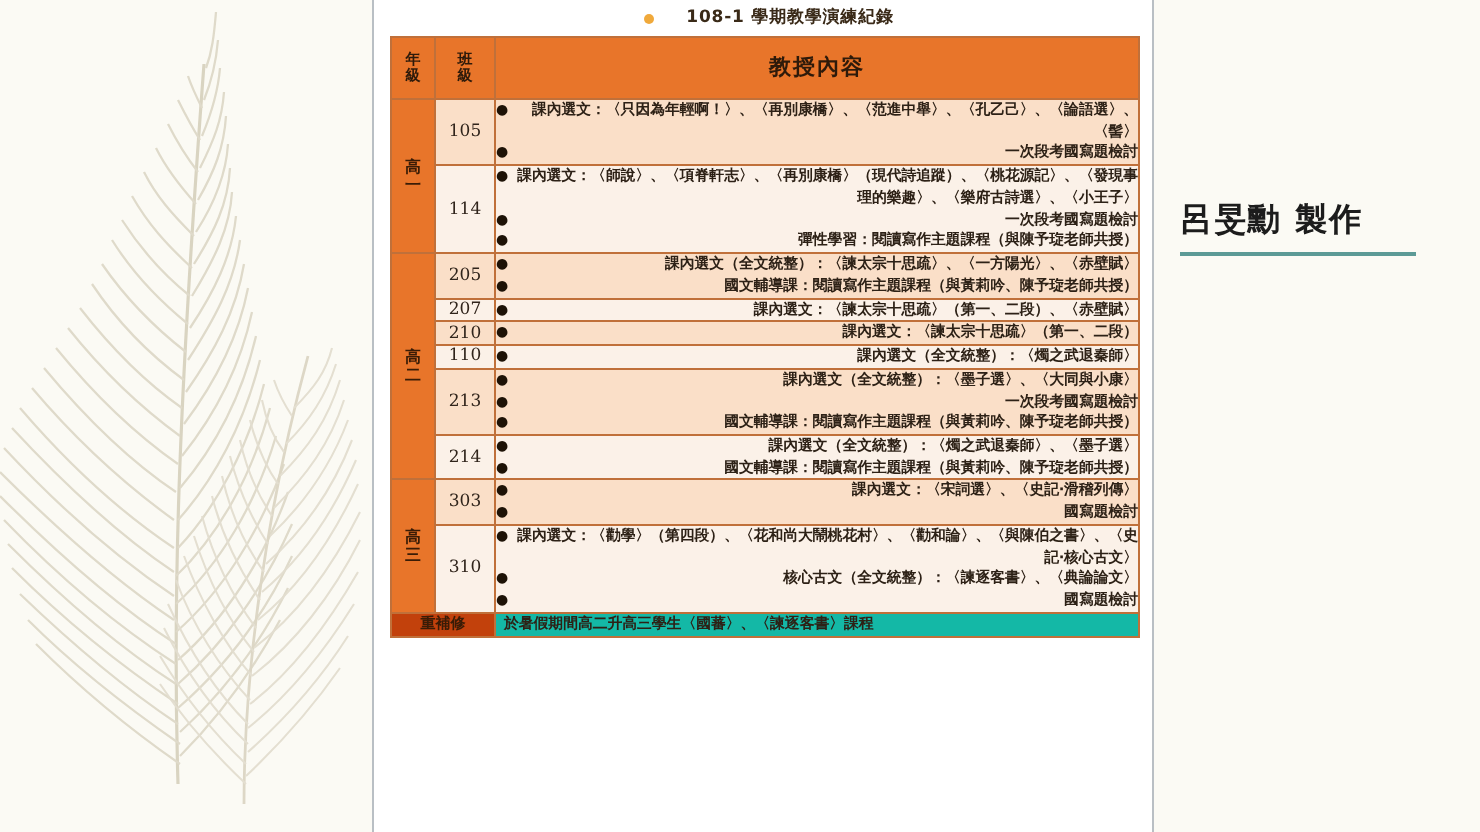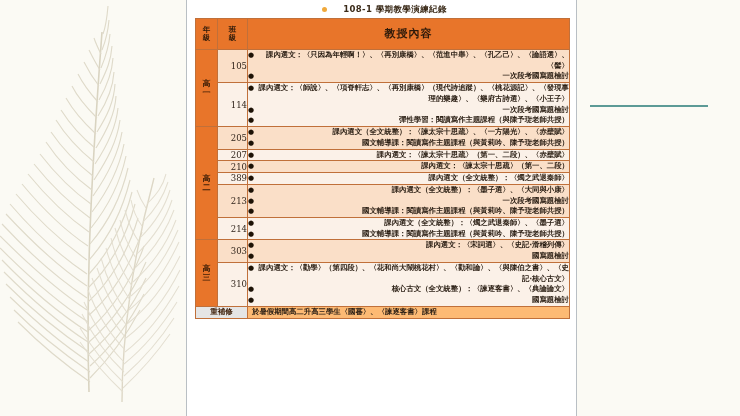--- a/index.html
+++ b/index.html
@@ -70,21 +70,21 @@
     background:#e8752a;
     color:#3a1c06;
     font-weight:bold;
     font-size:8px;
     text-align:center;
     line-height:1.15;
     letter-spacing:0;
   }
   td.grade-cell span{display:block;}
   td.class-cell{
-    text-align:right;
+    text-align:center;
     font-size:8.5px;
     color:#30241b;
     font-family:"DejaVu Serif","Liberation Serif",serif;
   }
   td.content-cell{
     padding:2px 3px 2px 4px;
     font-size:7.4px;
     color:#2d2116;
     line-height:1.45;
     font-weight:bold;
@@ -98,23 +98,23 @@
   .bullet-line .dot{
     flex:0 0 auto;
     width:9px;
     font-size:7px;
     line-height:1.45;
     color:#1d1206;
     text-align:left;
   }
   .bullet-line .txt{flex:1 1 auto;text-align:right;}
   tr.footer-row td.grade-cell{
-    background:#e5e5e5;font-size:7.5px;letter-spacing:0;
-  }
-  tr.footer-row td.content-cell{background:#fdba74;padding-left:4px;}
+    background:#c2410c;font-size:7.5px;letter-spacing:0;
+  }
+  tr.footer-row td.content-cell{background:#14b8a6;padding-left:4px;}
   
   .author-block{
     position:absolute;left:590px;top:100px;width:130px;
   }
   .author-text{
     font-size:16px;color:#1c1c1c;font-weight:bold;
     letter-spacing:1px;
     white-space:nowrap;
   }
   .author-rule{
@@ -313,21 +313,21 @@
         <tr class="row-a">
           <td class="class-cell">210</td>
           <td class="content-cell">
             <div class="bullet-line">
               <span class="dot">●</span>
               <span class="txt">課內選文：〈諫太宗十思疏〉（第一、二段）</span>
             </div>
           </td>
         </tr>
         <tr class="row-b">
-          <td class="class-cell">389</td>
+          <td class="class-cell">110</td>
           <td class="content-cell">
             <div class="bullet-line">
               <span class="dot">●</span>
               <span class="txt">課內選文（全文統整）：〈燭之武退秦師〉</span>
             </div>
           </td>
         </tr>
         <tr class="row-a">
           <td class="class-cell">213</td>
           <td class="content-cell">
@@ -394,14 +394,15 @@
         </tr>
         <tr class="footer-row">
           <td class="grade-cell" colspan="2">重補修</td>
           <td class="content-cell">於暑假期間高二升高三學生〈國蕃〉、〈諫逐客書〉課程</td>
         </tr>
       </tbody>
   </table>
 </div>
 
 <div class="author-block">
+  <div class="author-text">呂旻勳 製作</div>
   <div class="author-rule"></div>
 </div>
 
 </body></html>

